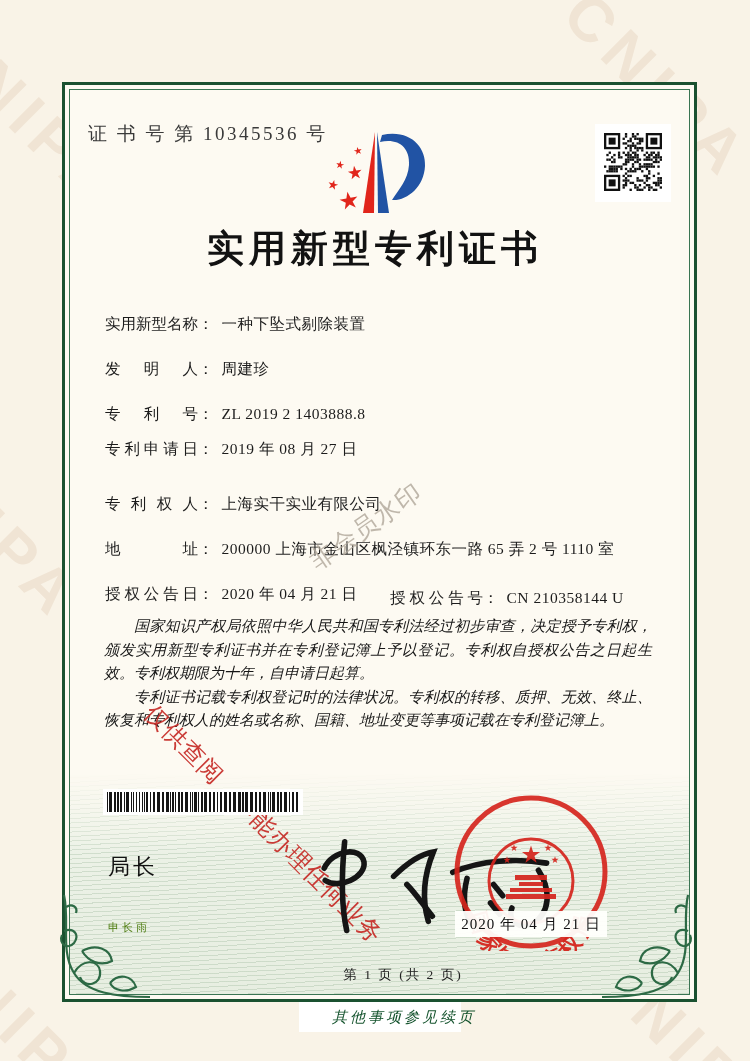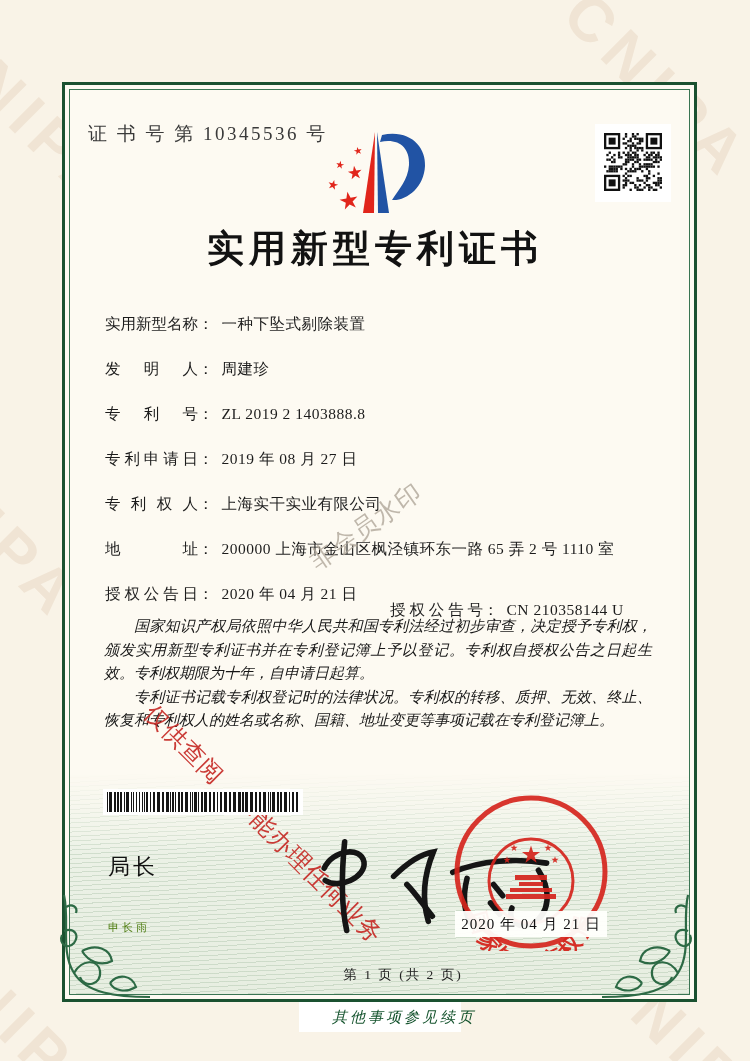--- a/index.html
+++ b/index.html
@@ -27,21 +27,21 @@
   
   .cert-no{position:absolute;left:88px;top:121px;font-size:19px;letter-spacing:2.5px;color:#3a3a3a;}
   .title{position:absolute;left:0;top:224px;width:100%;text-align:center;
     font-size:37px;font-weight:bold;letter-spacing:5px;color:#121212;}
 
   
   .frow{position:absolute;left:105px;width:560px;font-size:15.5px;color:#1c1c1c;white-space:nowrap;}
   .flabel{display:inline-block;width:93px;text-align:justify;text-align-last:justify;vertical-align:bottom;}
   .fcolon{display:inline-block;margin-right:8px;}
   .fvalue{letter-spacing:.5px;}
-  .fpair2{position:absolute;left:285px;top:16px;}
+  .fpair2{position:absolute;left:285px;top:4px;}
 
   
   .paras{position:absolute;left:104px;top:615px;width:548px;font-size:15px;
     line-height:23.5px;color:#161616;text-align:justify;font-style:italic;}
   .paras p{margin:0;text-indent:2em;}
 
   
   .sig-title{position:absolute;left:108px;top:852px;font-size:22px;letter-spacing:3px;
     color:#111;font-family:"Liberation Sans","DejaVu Sans",sans-serif;font-weight:400;}
   .sig-name{position:absolute;left:108px;top:884px;font-size:11px;letter-spacing:3px;
@@ -309,21 +309,21 @@
 
 <div class="frow" style="top:314px">
   <span class="flabel">实用新型名称</span><span class="fcolon">：</span><span class="fvalue">一种下坠式剔除装置</span>
 </div>
 <div class="frow" style="top:359px">
   <span class="flabel">发明人</span><span class="fcolon">：</span><span class="fvalue">周建珍</span>
 </div>
 <div class="frow" style="top:404px">
   <span class="flabel">专利号</span><span class="fcolon">：</span><span class="fvalue">ZL 2019 2 1403888.8</span>
 </div>
-<div class="frow" style="top:449px">
+<div class="frow" style="top:439px">
   <span class="flabel">专利申请日</span><span class="fcolon">：</span><span class="fvalue">2019 年 08 月 27 日</span>
 </div>
 <div class="frow" style="top:494px">
   <span class="flabel">专利权人</span><span class="fcolon">：</span><span class="fvalue">上海实干实业有限公司</span>
 </div>
 <div class="frow" style="top:539px">
   <span class="flabel">地址</span><span class="fcolon">：</span><span class="fvalue">200000 上海市金山区枫泾镇环东一路 65 弄 2 号 1110 室</span>
 </div>
 <div class="frow" style="top:584px">
   <span class="flabel">授权公告日</span><span class="fcolon">：</span><span class="fvalue">2020 年 04 月 21 日</span>

